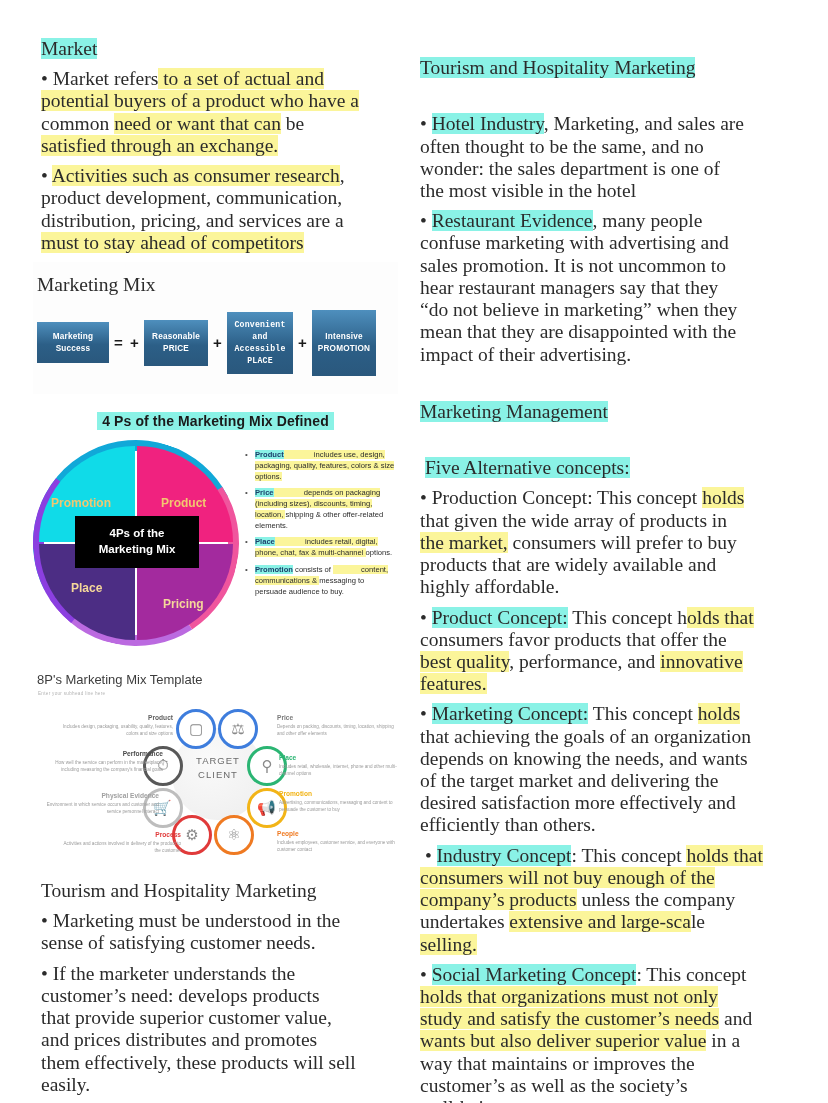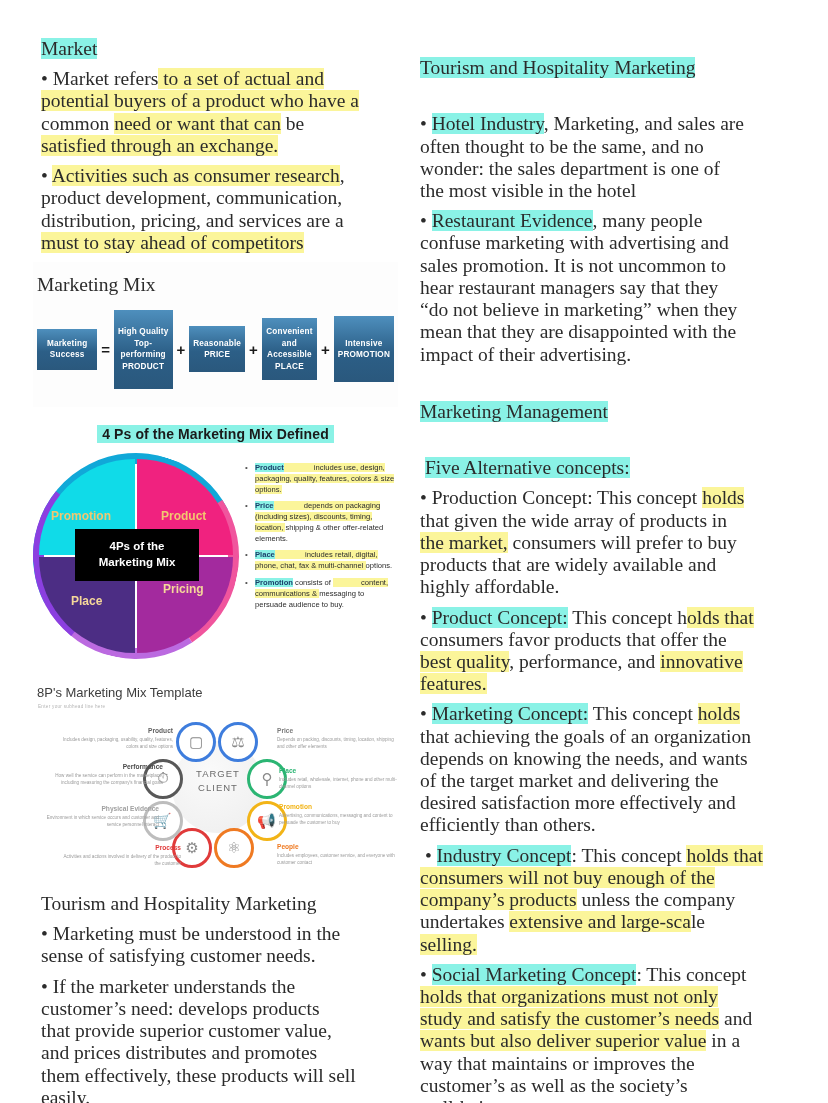--- a/index.html
+++ b/index.html
@@ -70,21 +70,21 @@
     line-height: 1.45;
     padding: 7px 4px;
     display: flex;
     align-items: center;
     justify-content: center;
     letter-spacing: 0.2px;
   }
   .mm-b1 { width: 72px; height: 41px; }
   .mm-b2 { width: 70px; height: 79px; }
   .mm-b3 { width: 64px; height: 46px; }
-  .mm-b4 { width: 66px; height: 62px; }
+  .mm-b4 { width: 66px; height: 62px; font-family: Liberation Mono, monospace; }
   .mm-b5 { width: 64px; height: 66px; }
   .mm-op {
     font-family: "Liberation Sans", sans-serif;
     font-size: 15px;
     font-weight: 900;
     color: #1a1a1a;
     width: 13px;
     text-align: center;
     line-height: 1;
   }
@@ -130,21 +130,21 @@
     position: absolute;
     font-family: "Liberation Sans", sans-serif;
     font-weight: 700;
     font-size: 12px;
     color: #f2c770;
     white-space: nowrap;
   }
   .lbl-promotion { left: 18px;  top: 58px; }
   .lbl-product   { left: 128px; top: 58px; }
   .lbl-place     { left: 38px;  top: 143px; color: #f5d79a; }
-  .lbl-pricing   { left: 130px; top: 131px; color: #f5d79a; }
+  .lbl-pricing   { left: 130px; top: 159px; color: #f5d79a; }
   .arc-ring {
     position: absolute;
     left: 0; top: 2px;
     width: 206px; height: 206px;
     border-radius: 50%;
     border: 11px solid transparent;
     border-top-color: #11a8d8;
     border-left-color: #11a8d8;
     transform: rotate(18deg);
   }
@@ -311,23 +311,20 @@
       <p>• <span class="hl-y">Activities such as consumer research</span>,<br>product development, communication,<br>distribution, pricing, and services are a<br><span class="hl-y">must to stay ahead of competitors</span></p>
     </div>
 
     <div class="mm-wrap">
       <div class="mm-title">Marketing Mix</div>
       <div class="mm-chain">
         <div class="mm-box mm-b1">
             <span>Marketing Success</span>
           </div>
         <div class="mm-op">=</div>
-        <div class="mm-box mm-b2">
-            <span>High Quality Top-performing PRODUCT</span>
-          </div>
         <div class="mm-op">+</div>
         <div class="mm-box mm-b3">
             <span>Reasonable PRICE</span>
           </div>
         <div class="mm-op">+</div>
         <div class="mm-box mm-b4">
             <span>Convenient and Accessible PLACE</span>
           </div>
         <div class="mm-op">+</div>
         <div class="mm-box mm-b5">

